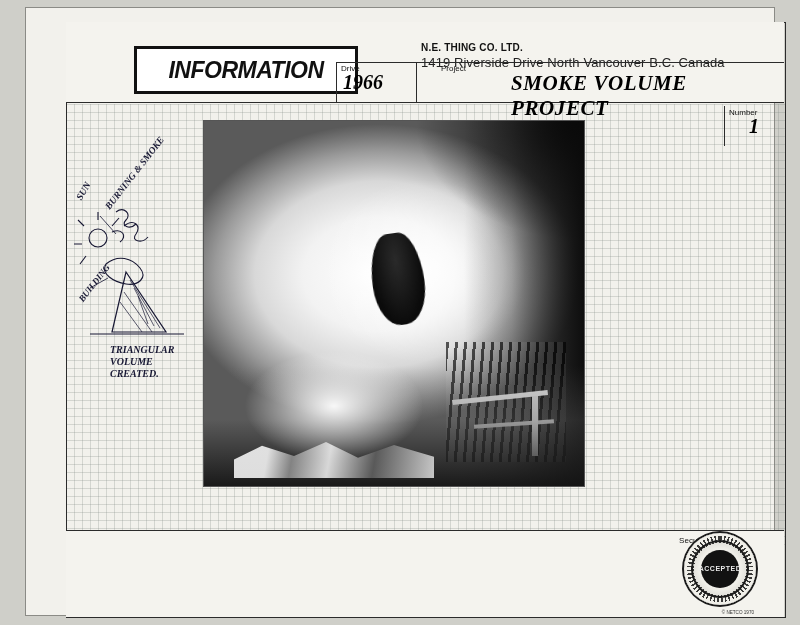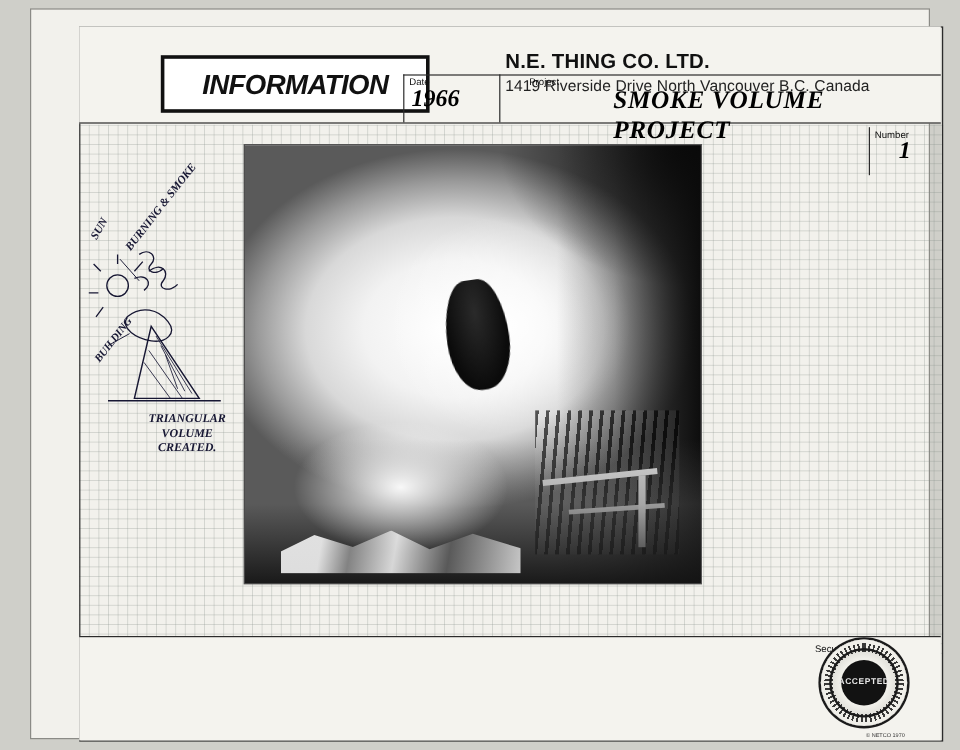--- a/index.html
+++ b/index.html
@@ -42,21 +42,21 @@
     border:3px solid #111;background:#fff;display:flex;align-items:center;justify-content:center;
   }
   .infobox span{
     font-family:"Liberation Sans",sans-serif;font-weight:bold;font-size:23px;letter-spacing:-0.5px;
     color:#111;
     font-style:italic;
   }
   .co{
     position:absolute;left:355px;top:20px;width:330px;
   }
-  .co .name{font-weight:bold;font-size:17px;color:#111;letter-spacing:.2px;}
+  .co .name{font-weight:bold;font-size:10px;color:#111;letter-spacing:.2px;}
   .co .addr{font-size:13px;color:#222;margin-top:2px;letter-spacing:.1px;}
 
   .hdrdivider{
     position:absolute;left:40px;top:54px;width:718px;height:0;border-top:1.2px solid #2b2b2b;
   }
   .hdrdivider.left{left:310px;width:448px;}
 
   .cell{position:absolute;border-left:1.2px solid #2b2b2b;height:40px;top:54px;}
   .cell .lbl{font-size:8px;color:#111;padding:2px 0 0 4px;}
   .cell .val{
@@ -133,21 +133,21 @@
   }
 
   
   .sketch{position:absolute;left:46px;top:160px;width:130px;height:250px;}
   .sketch svg{position:absolute;left:0;top:0;}
   .ink{font-family:"Liberation Serif",serif;color:#171733;font-weight:bold;font-style:italic;}
 
   .lbl-sun{position:absolute;left:2px;top:18px;font-size:9.5px;transform:rotate(-60deg);}
   .lbl-burn{position:absolute;left:18px;top:0px;font-size:9.5px;transform:rotate(-52deg);}
   .lbl-build{position:absolute;left:0px;top:110px;font-size:9px;transform:rotate(-52deg);}
-  .lbl-tri{position:absolute;left:38px;top:176px;font-size:10px;line-height:12px;text-align:center;}
+  .lbl-tri{position:absolute;left:38px;top:176px;font-size:10px;line-height:12px;}
 
   
   .desc{
     position:absolute;left:40px;top:522px;width:718px;height:86px;
     border-top:1.5px solid #2b2b2b;background:#f4f3ee;
   }
 
   
   .seal{
     position:absolute;right:28px;bottom:12px;width:72px;height:72px;border-radius:50%;
@@ -190,21 +190,21 @@
       </div>
       <div class="co">
         <div class="name">N.E. THING CO. LTD.</div>
         <div class="addr">1419 Riverside Drive North Vancouver B.C. Canada</div>
       </div>
     </div>
 
     <div class="hdrdivider left"></div>
 
     <div class="cell" id="cell-date">
-      <div class="lbl">Date</div>
+      <div class="lbl">Drive</div>
       <div class="val">1966</div>
     </div>
 
     <div class="cell" id="cell-project">
       <div class="lbl">Project</div>
       <div class="val">SMOKE VOLUME PROJECT</div>
     </div>
 
     <div class="cell" id="cell-number">
       <div class="lbl">Number</div>

